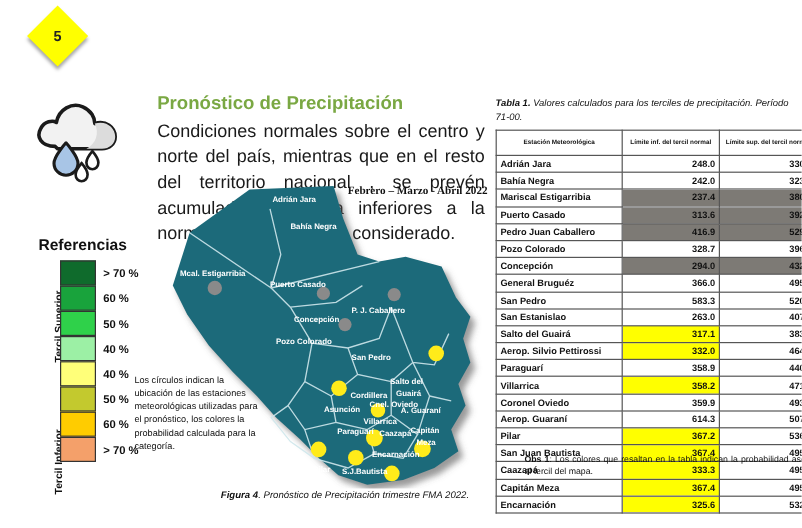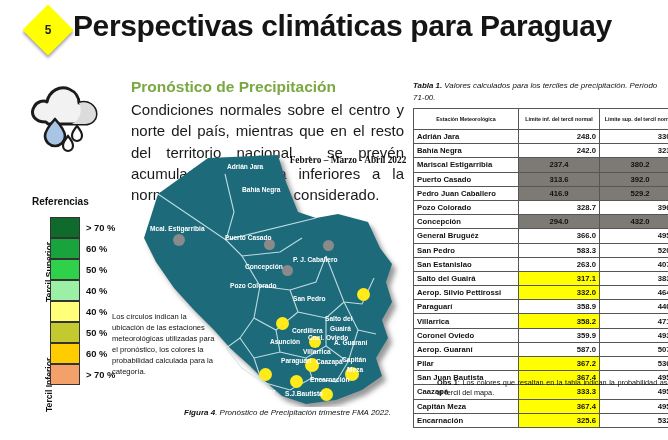--- a/index.html
+++ b/index.html
@@ -38,21 +38,21 @@
   }
   #forecast-text{
     position:absolute;left:131px;top:99px;width:273px;
     font-size:15px;font-weight:normal;line-height:1.42;
     text-align:justify;color:#1a1a1a;
   }
 
   
   #ref-title{
     position:absolute;left:32px;top:196px;
-    font-size:10px;font-weight:bold;color:#111;
+    font-size:13px;font-weight:bold;color:#111;
   }
   #legend{position:absolute;left:50px;top:217px;width:66px;}
   .legend-row{display:flex;align-items:center;height:21px;}
   .legend-swatch{
     width:30px;height:21px;border:1px solid #333;box-sizing:border-box;
     margin-left:0;
   }
   .legend-label{
     font-size:9.4px;font-weight:bold;color:#111;margin-left:6px;white-space:nowrap;
   }
@@ -106,37 +106,36 @@
     font-size:7.7px;font-weight:bold;color:#111;
     overflow:hidden;white-space:nowrap;
   }
   #tbl thead th{
     font-size:5.3px;font-weight:bold;text-align:center;
     height:18px;line-height:1.3;padding:1px 2px;white-space:normal;
     background:#ffffff;
   }
   .c-name{width:100px;text-align:left;}
   .c-num{width:76px;text-align:right;}
-  .sh-gray{background:#7d7a75;text-align:center;}
+  .sh-gray{background:#7d7a75;}
   .sh-yellow{background:#ffff00;}
 
   #obs{
     position:absolute;left:413px;top:378px;width:252px;
     font-size:7.3px;line-height:1.38;text-align:justify;color:#111;padding-left:24px;
   }
   #obs b{font-weight:bold;}
   #obs p{margin:0 0 1px 0;}
 </style>
 </head>
 <body>
 
 <div id="header">
   <div id="badge-diamond"></div>
   <div id="badge-num">5</div>
-  <div id="header-title">Perspectivas climáticas para Paraguay</div>
 </div>
 
 <svg id="cloud-icon" viewBox="0 0 86 78">
   <path d="M24 44 C12 44 8 36 12 29 C15 23 22 22 25 24 C27 13 38 7 47 11 C54 14 57 20 57 25 C66 22 74 28 74 36 C74 42 69 46 63 46 L26 46 Z" fill="#f2f2f2" stroke="#1b1b1b" stroke-width="3" stroke-linejoin="round"></path>
   <path d="M57 25 C66 22 74 28 74 36 C74 42 69 46 63 46 L50 46 C58 42 61 33 57 25 Z" fill="#dcdcdc"></path>
   <path d="M33 41 C33 41 23 52 23 58 C23 64 28 68 33 68 C38 68 43 64 43 58 C43 52 33 41 33 41 Z" fill="#a8c5e6" stroke="#1b1b1b" stroke-width="2.6" stroke-linejoin="round"></path>
   <path d="M55 48 C55 48 50 54 50 57.5 C50 61 52.5 63 55 63 C57.5 63 60 61 60 57.5 C60 54 55 48 55 48 Z" fill="#ffffff" stroke="#1b1b1b" stroke-width="2.2"></path>
   <path d="M46 58 C46 58 41 64 41 67.5 C41 71 43.5 73 46 73 C48.5 73 51 71 51 67.5 C51 64 46 58 46 58 Z" fill="#ffffff" stroke="#1b1b1b" stroke-width="2.2"></path>
 </svg>
 
@@ -340,21 +339,21 @@
         <td class="c-num sh-yellow">358.2</td>
         <td class="c-num">471.3</td>
       </tr>
       <tr>
         <td class="c-name">Coronel Oviedo</td>
         <td class="c-num">359.9</td>
         <td class="c-num">493.4</td>
       </tr>
       <tr>
         <td class="c-name">Aerop. Guaraní</td>
-        <td class="c-num">587.0</td>
+        <td class="c-num">614.3</td>
         <td class="c-num">507.1</td>
       </tr>
       <tr>
         <td class="c-name">Pilar</td>
         <td class="c-num sh-yellow">367.2</td>
         <td class="c-num">536.9</td>
       </tr>
       <tr>
         <td class="c-name">San Juan Bautista</td>
         <td class="c-num sh-yellow">367.4</td>

